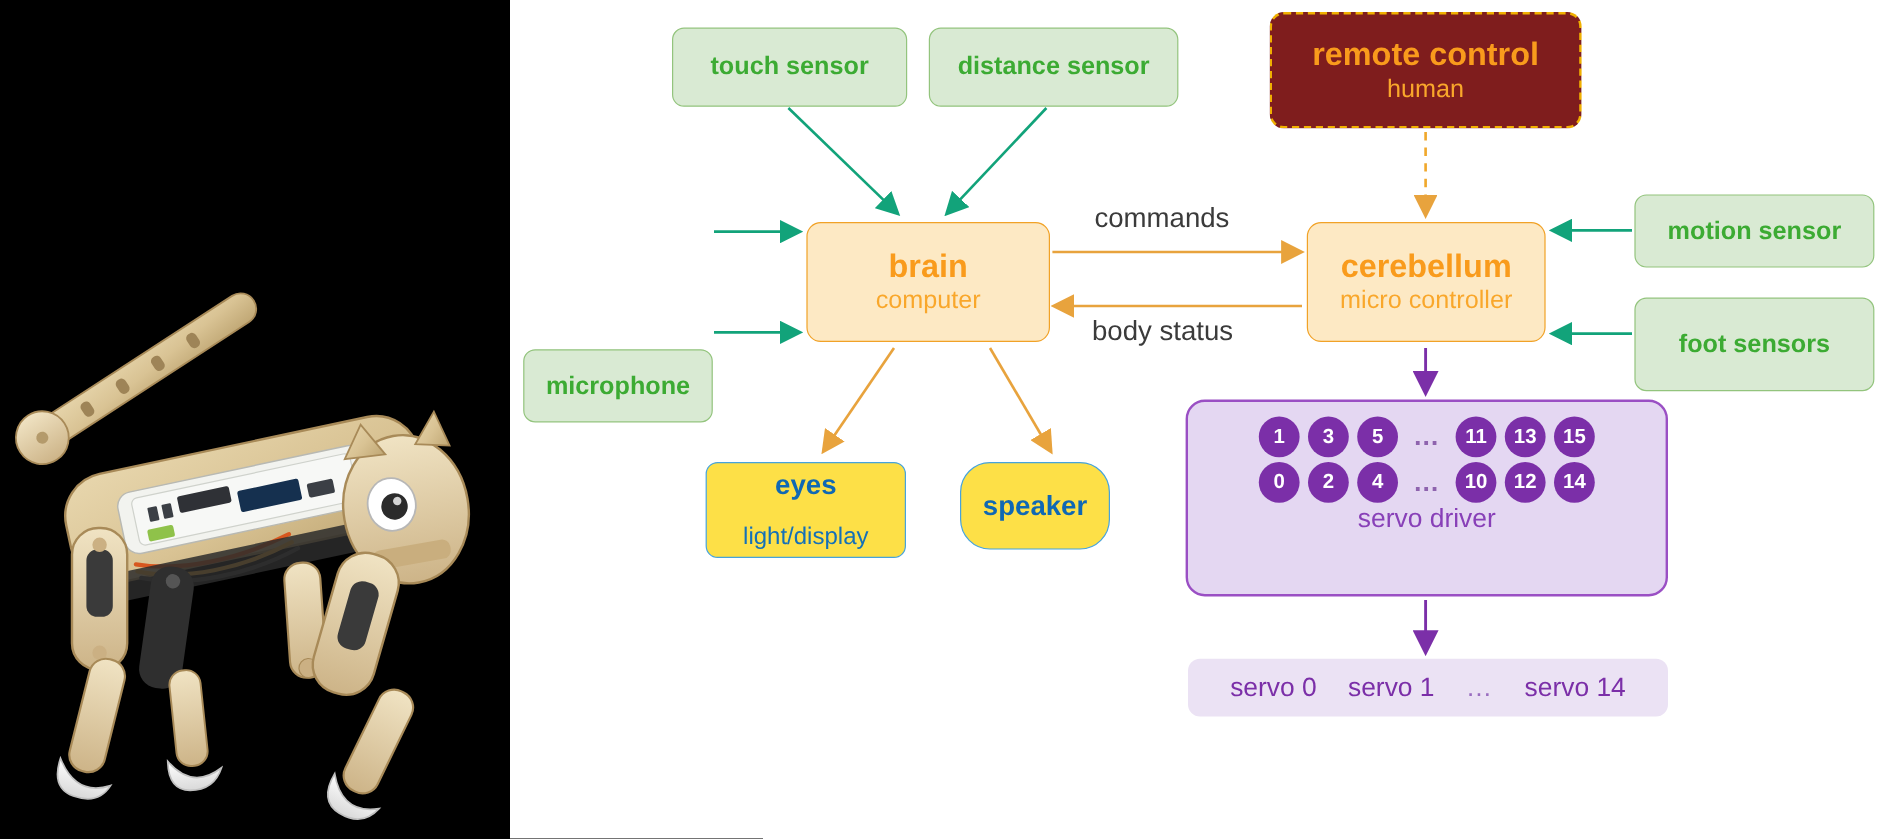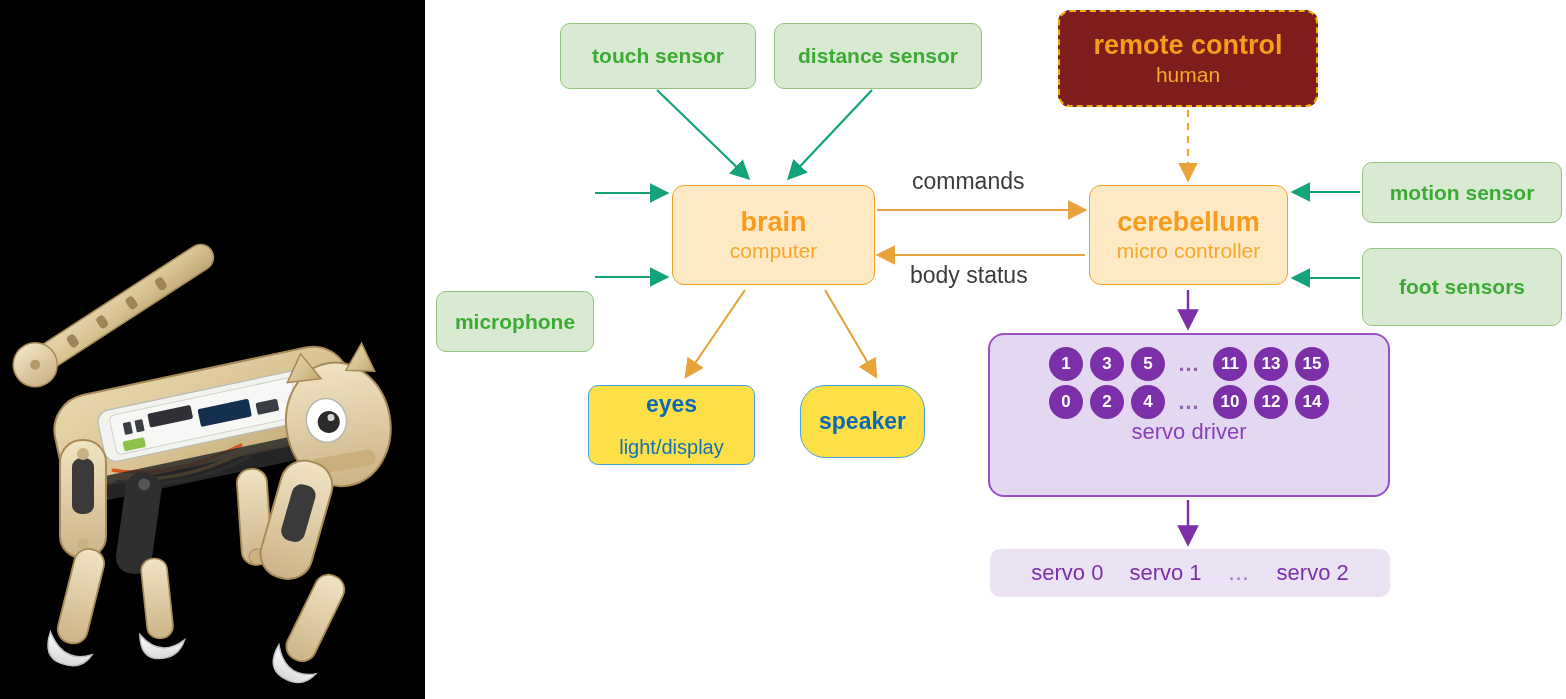--- a/index.html
+++ b/index.html
@@ -385,20 +385,20 @@
           <span class="chip">14</span>
         </div>
       </div>
       <span class="subtitle">servo driver</span>
     </div>
 
     <div class="node servolist" style="left:565px; top:549px; width:400px; height:48px;">
       <span class="servo-label">servo 0</span>
       <span class="servo-label">servo 1</span>
       <span class="servo-dots">…</span>
-      <span class="servo-label">servo 2</span>
+      <span class="servo-label">servo 14</span>
     </div>
 
     <span class="edge-label" style="left:487px; top:168px;">commands</span>
     <span class="edge-label" style="left:485px; top:262px;">body status</span>
 
   </div>
 </div>
 
 </body></html>

